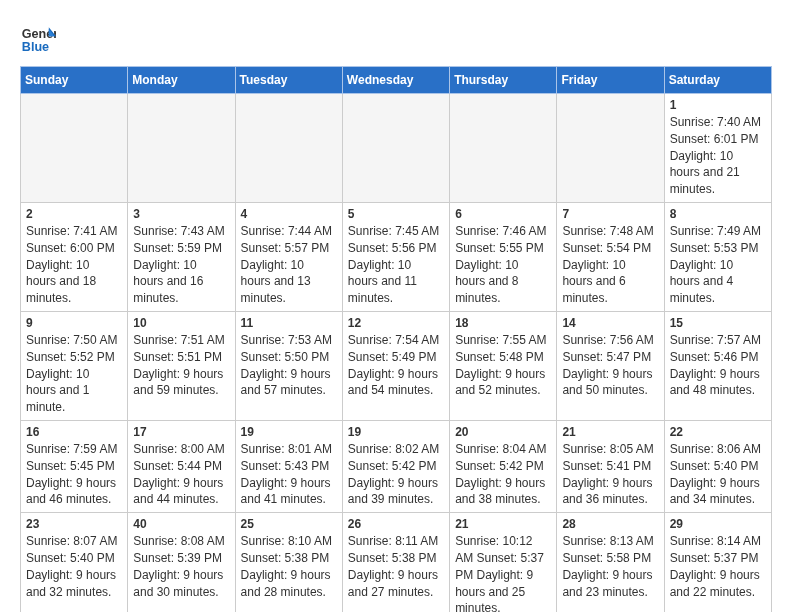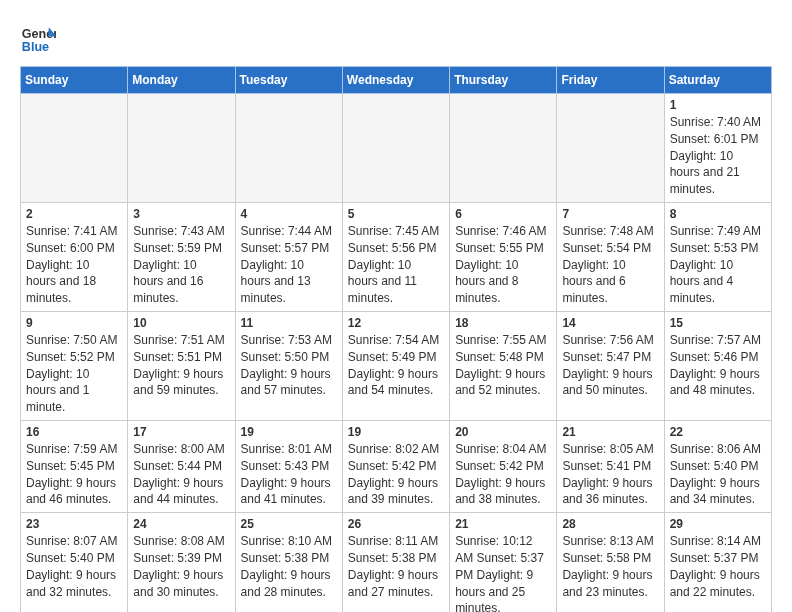--- a/index.html
+++ b/index.html
@@ -260,21 +260,21 @@
         </td>
       </tr>
       <tr>
         <td>
           <span class="day-number">23</span>
           <div class="day-info">Sunrise: 8:07 AM
 Sunset: 5:40 PM
 Daylight: 9 hours and 32 minutes.</div>
         </td>
         <td>
-          <span class="day-number">24</span>
+          <span class="day-number">40</span>
           <div class="day-info">Sunrise: 8:08 AM
 Sunset: 5:39 PM
 Daylight: 9 hours and 30 minutes.</div>
         </td>
         <td>
           <span class="day-number">25</span>
           <div class="day-info">Sunrise: 8:10 AM
 Sunset: 5:38 PM
 Daylight: 9 hours and 28 minutes.</div>
         </td>

